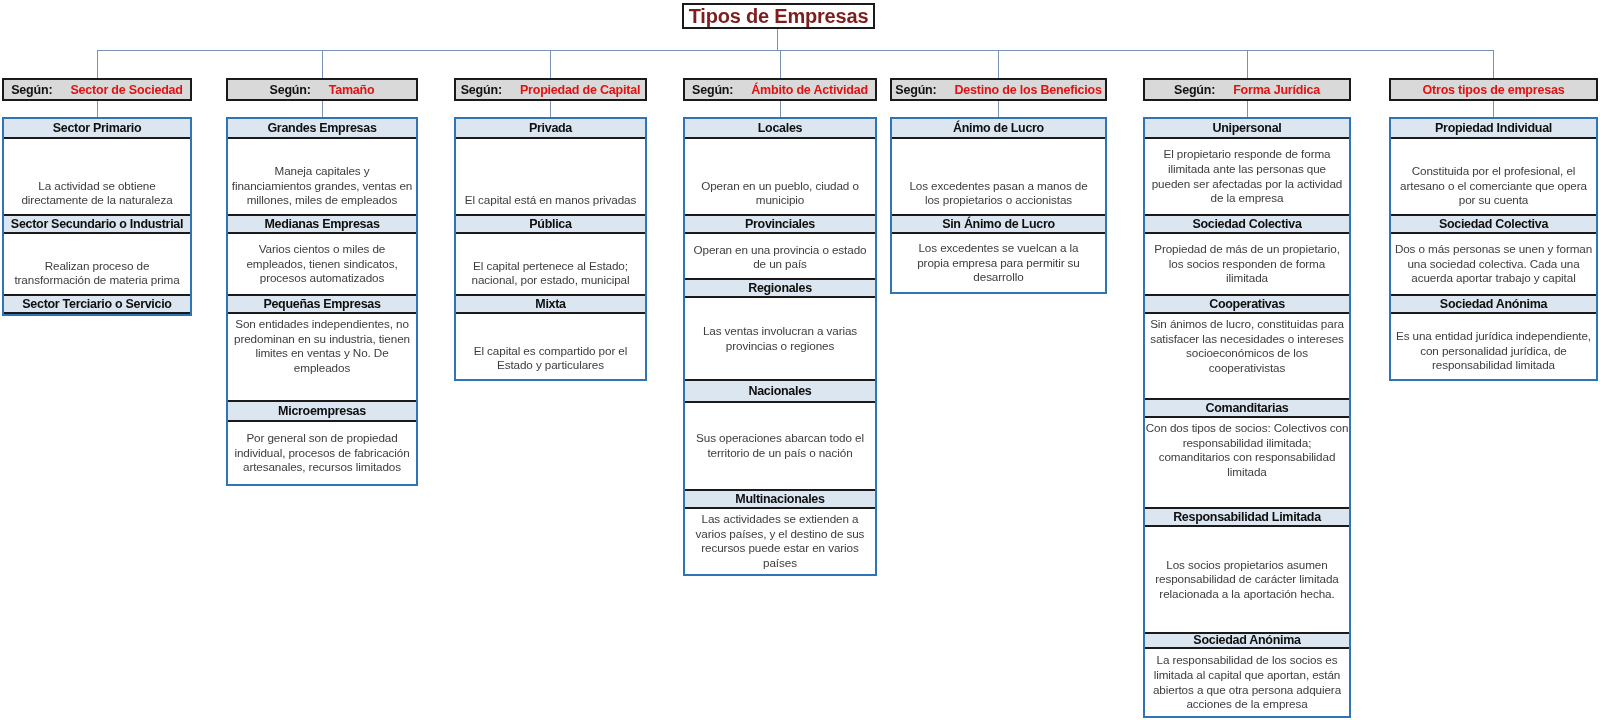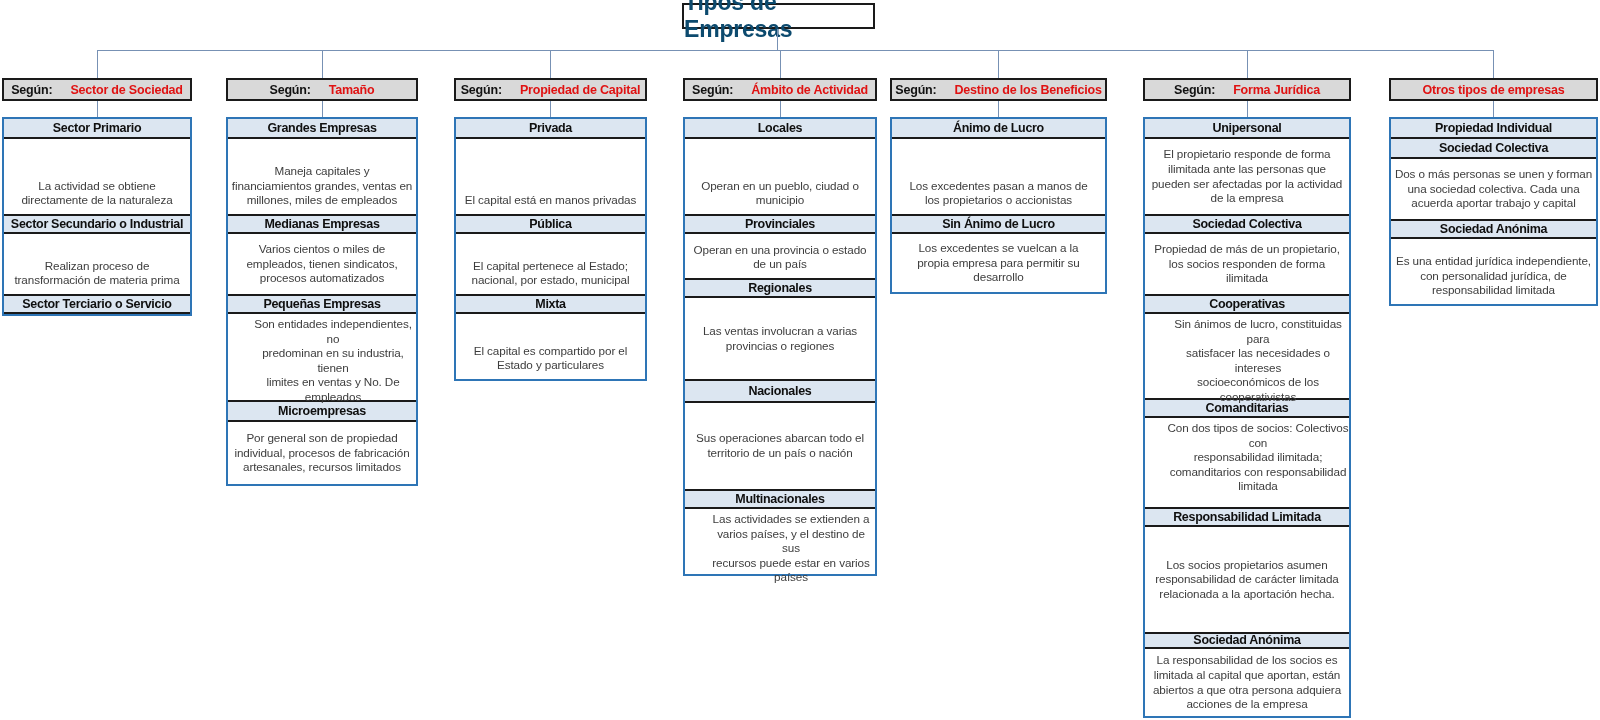--- a/index.html
+++ b/index.html
@@ -2,21 +2,21 @@
 <html><head>
 <meta charset="utf-8">
 <style>
   html,body{margin:0;padding:0;background:#fff;}
   .canvas{position:relative;width:1600px;height:720px;background:#fff;overflow:hidden;
           font-family:"Liberation Sans",sans-serif;}
   
   .title-box{position:absolute;left:682px;top:3px;width:193px;height:26px;
              border:2px solid #1a1a1a;background:#fff;box-sizing:border-box;
              display:flex;align-items:center;justify-content:center;
-             font-size:23px;font-weight:bold;color:#0c4a6e;letter-spacing:-0.2px;}
+             font-size:20px;font-weight:bold;color:#7f1d1d;letter-spacing:-0.2px;}
   
   .hline,.vline{position:absolute;background:#7791b4;}
   .hline{height:1px;}
   .vline{width:1px;}
   
   .cat{position:absolute;top:78px;height:23px;box-sizing:border-box;
        border:2px solid #1a1a1a;background:#d9d9d9;
        display:flex;align-items:center;justify-content:center;
        font-size:12.5px;font-weight:bold;letter-spacing:-0.2px;color:#111;white-space:nowrap;gap:18px;}
   .cat .red{color:#e01212;}
@@ -25,21 +25,21 @@
   .col{position:absolute;top:117px;box-sizing:border-box;border:2px solid #2e75b6;background:#fff;}
   .hd{box-sizing:border-box;background:#dce6f1;border-bottom:2px solid #1a1a1a;
       display:flex;align-items:center;justify-content:center;
       font-size:12.5px;font-weight:bold;color:#0f0f0f;letter-spacing:-0.3px;white-space:nowrap;line-height:1;}
   .bd + .hd{border-top:2px solid #1a1a1a;}
   .bd{box-sizing:border-box;background:#fff;display:flex;flex-direction:column;align-items:center;
       text-align:center;font-size:11.7px;color:#3d3d3d;line-height:14.6px;
       letter-spacing:-0.1px;white-space:pre-line;}
   .vb{justify-content:flex-end;padding-bottom:6px;}
   .vc{justify-content:center;}
-  .vt{justify-content:flex-start;padding-top:3px;padding-left:22px;}
+  .vt{justify-content:flex-start;padding-top:3px;}
 </style>
 <title>Tipos de Empresas</title></head>
 <body>
 
 <div class="canvas">
 
   <div class="title-box">Tipos de Empresas</div>
 
   <div class="vline" style="left:777px;top:29px;height:21px"></div>
   <div class="hline" style="left:97px;top:50px;width:1396px"></div>
@@ -183,20 +183,23 @@
 abiertos a que otra persona adquiera
 acciones de la empresa</div>
   </div>
 
   <div class="cat" style="left:1389px;width:209px">
 
     <span class="red">Otros tipos de empresas</span>
   </div>
   <div class="col" style="left:1389px;width:209px">
     <div class="hd" style="height:20px">Propiedad Individual</div>
+    <div class="bd vb" style="height:75px">Constituida por el profesional, el
+artesano o el comerciante que opera
+por su cuenta</div>
     <div class="hd" style="height:20px">Sociedad Colectiva</div>
     <div class="bd vc" style="height:60px">Dos o más personas se unen y forman
 una sociedad colectiva. Cada una
 acuerda aportar trabajo y capital</div>
     <div class="hd" style="height:20px">Sociedad Anónima</div>
     <div class="bd vb" style="height:65px">Es una entidad jurídica independiente,
 con personalidad jurídica, de
 responsabilidad limitada</div>
   </div>
 

